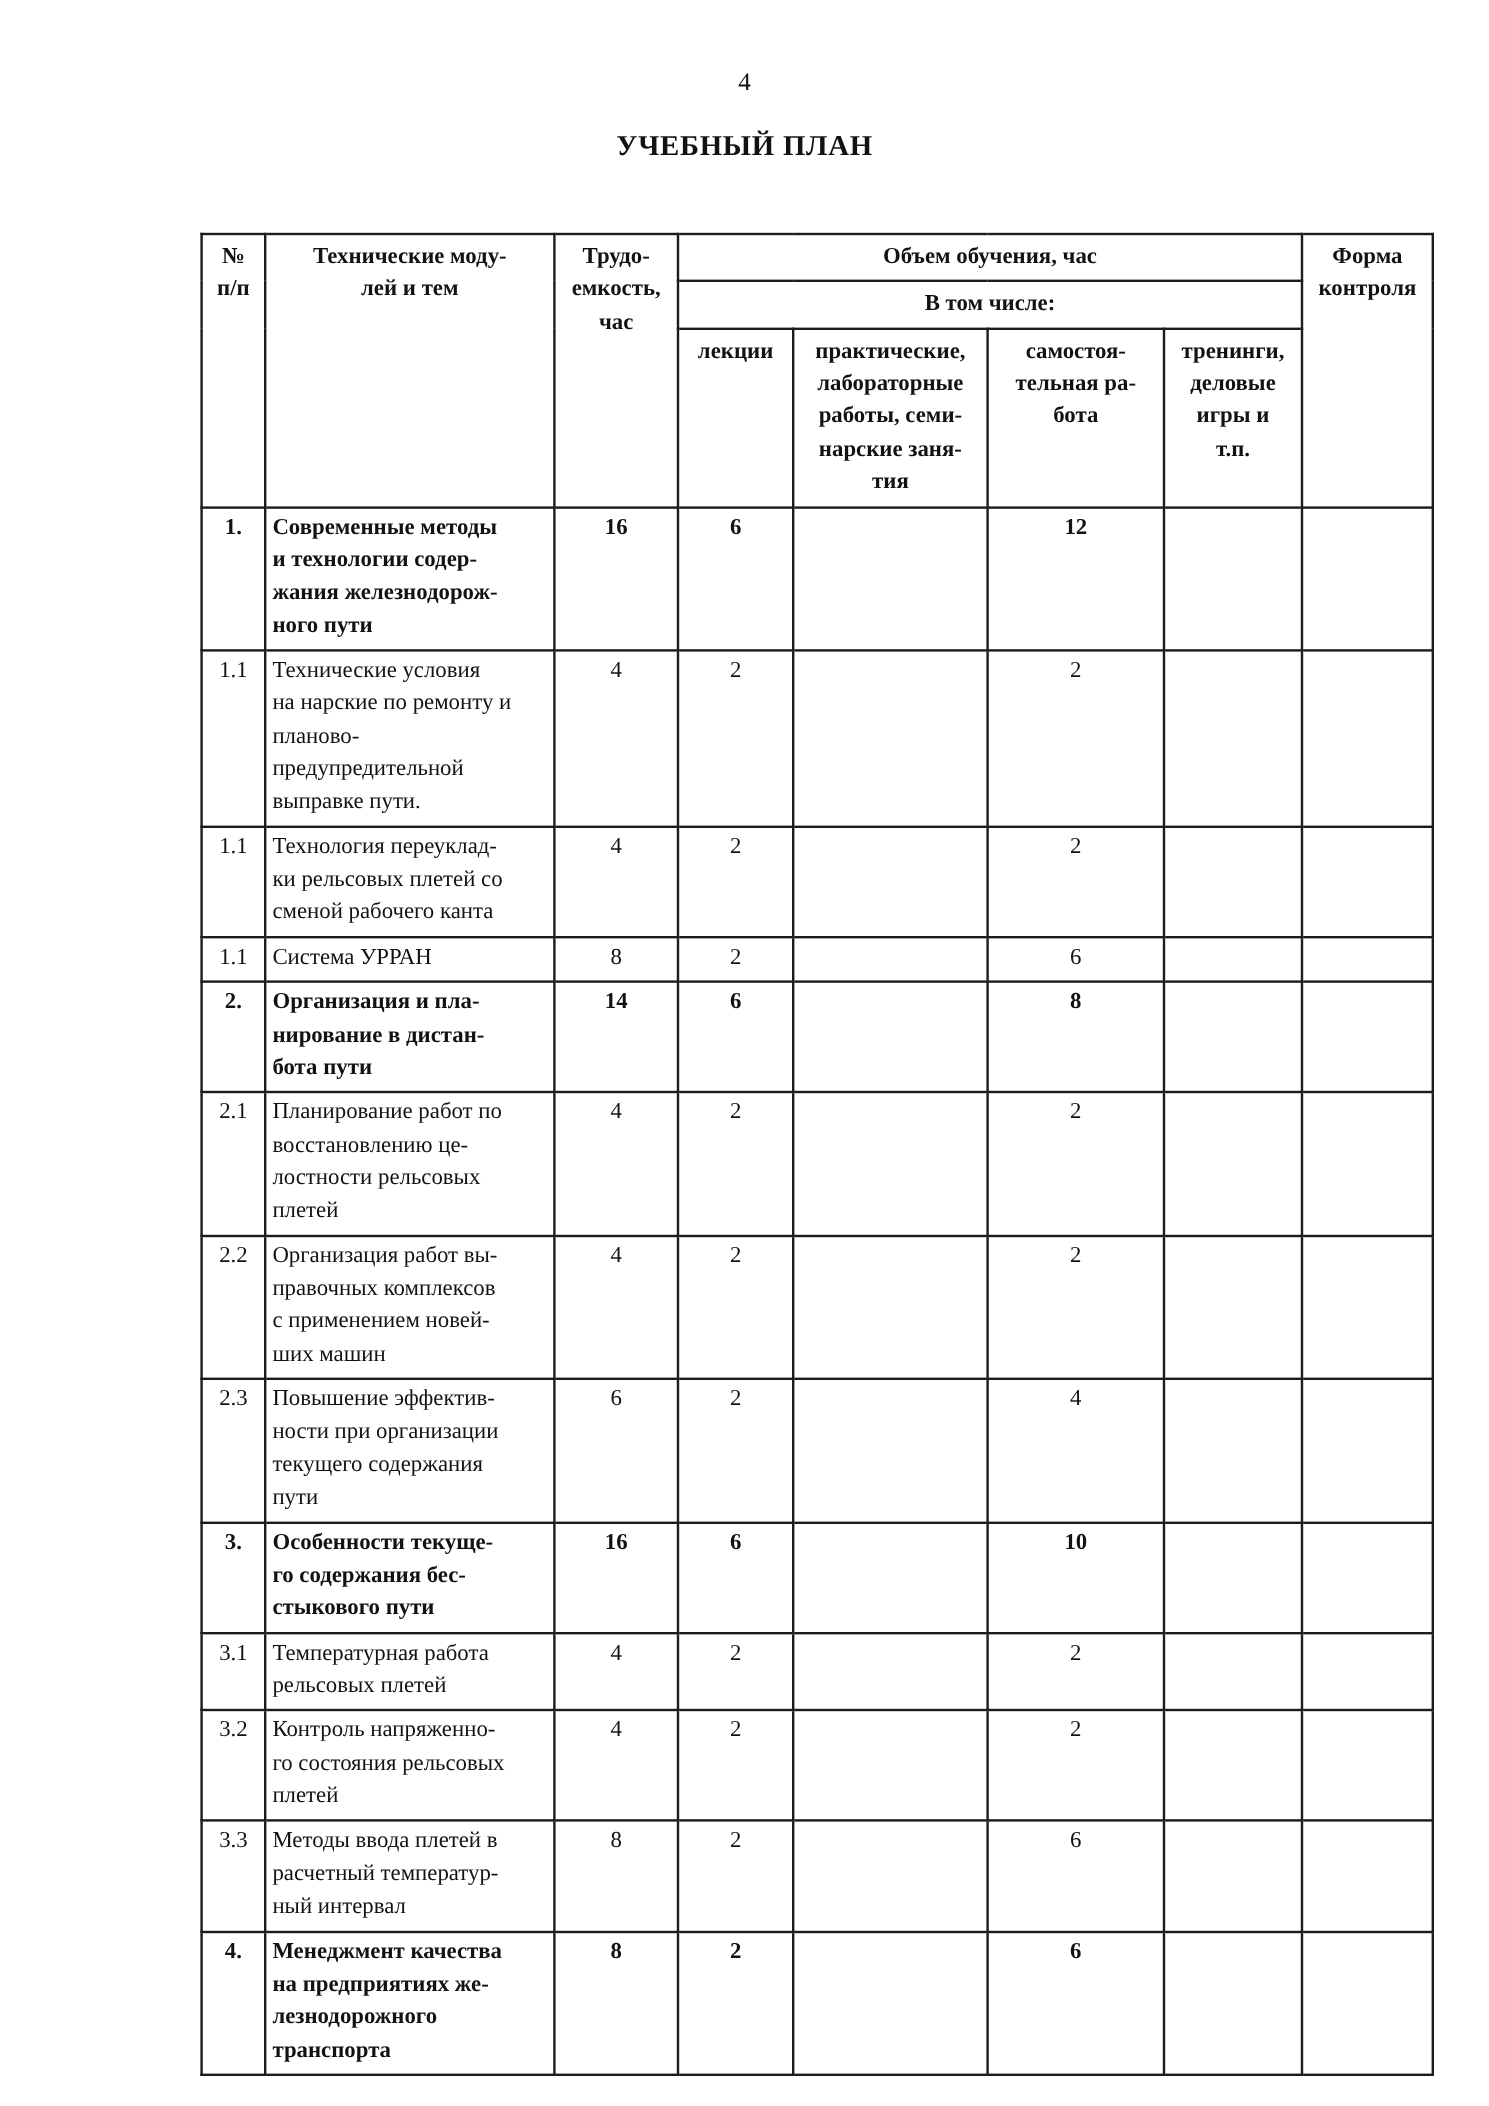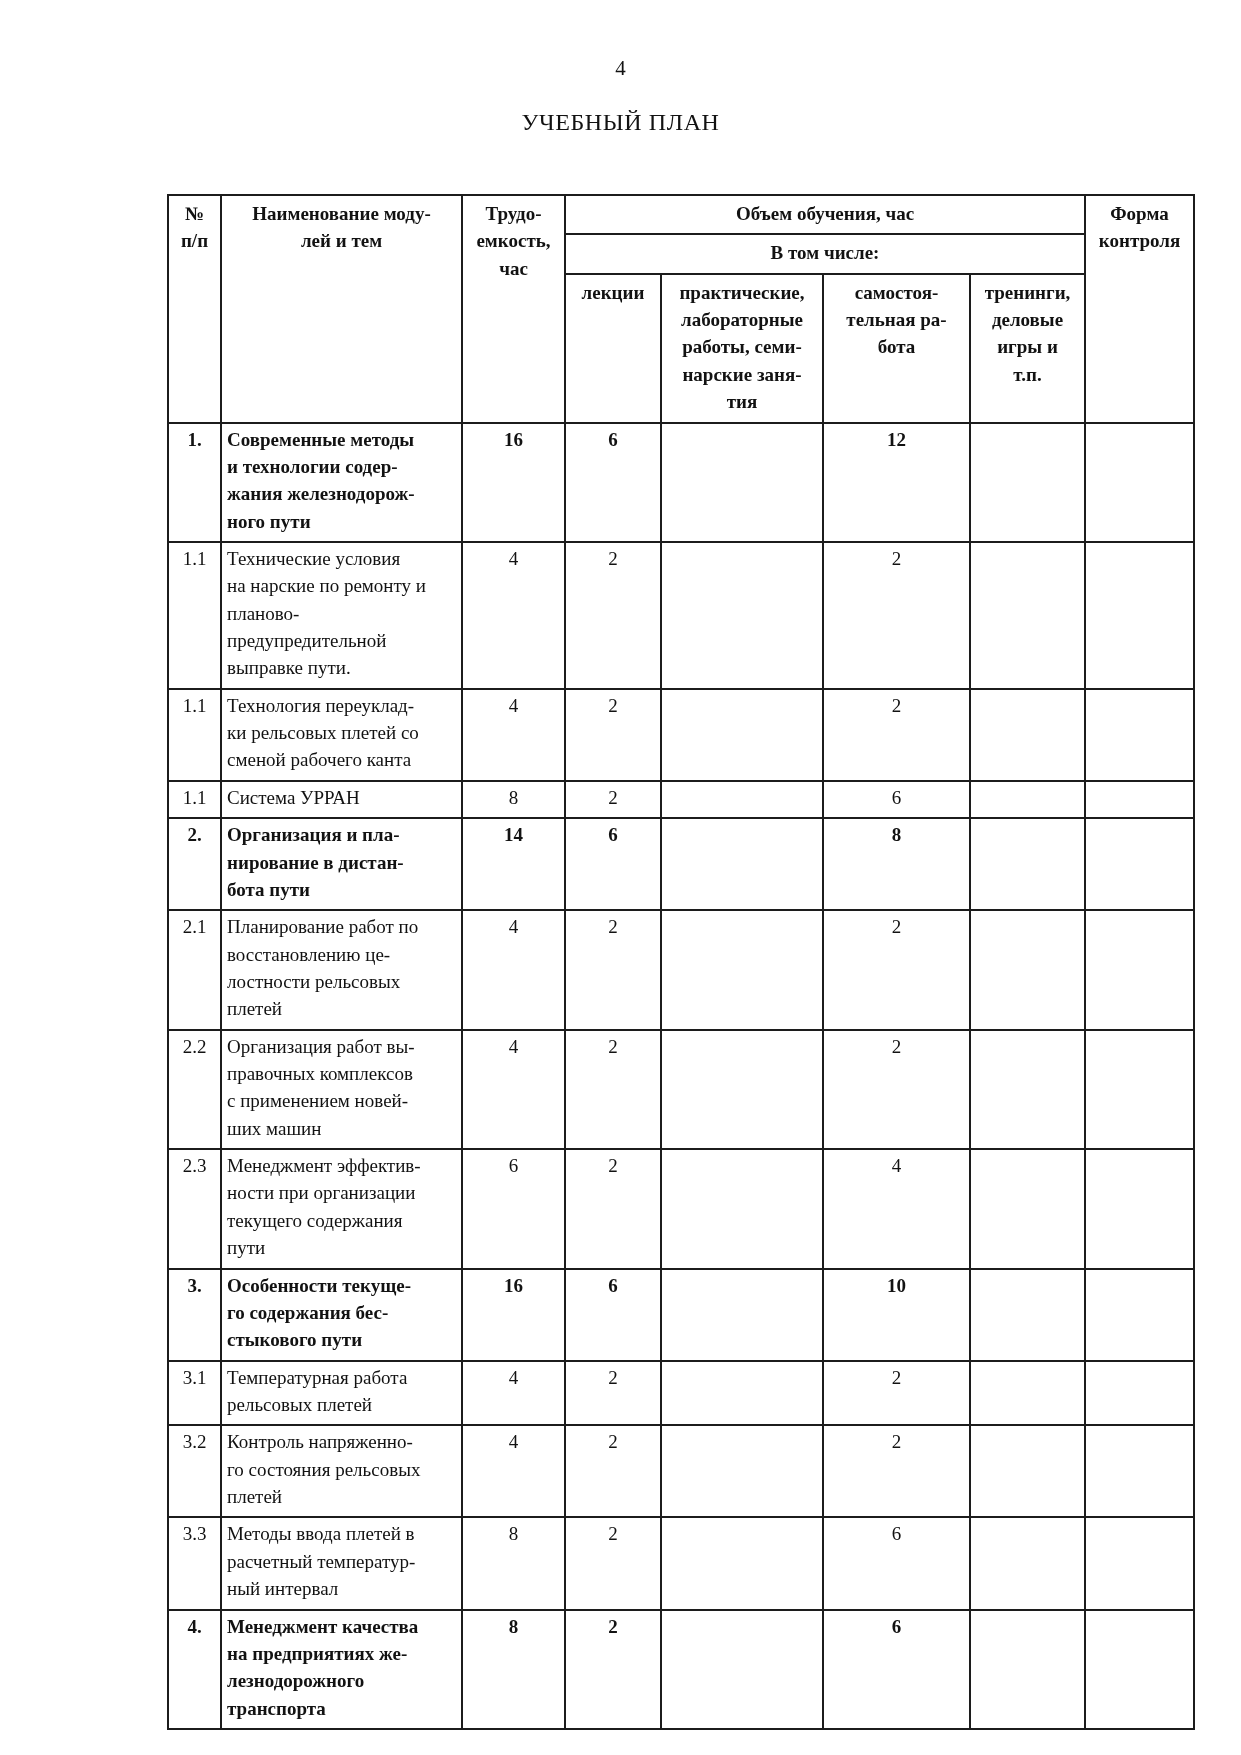--- a/index.html
+++ b/index.html
@@ -16,21 +16,21 @@
   .page-number {
     text-align: center;
     padding-top: 56px;
     font-size: 21px;
     line-height: 1.2;
   }
   .doc-title {
     text-align: center;
     margin: 27px 0 0 0;
     font-size: 24px;
-    font-weight: normal;
+    font-weight: bold;
     letter-spacing: 0.6px;
     line-height: 1.2;
   }
   table.plan {
     border-collapse: collapse;
     table-layout: fixed;
     width: 1026px;
     margin: 57px 0 0 167px;
   }
   table.plan th, table.plan td {
@@ -70,21 +70,21 @@
       <col style="width:96px">
       <col style="width:162px">
       <col style="width:147px">
       <col style="width:115px">
       <col style="width:109px">
     </colgroup>
     <thead>
       <tr>
         <th rowspan="3">№
 п/п</th>
-        <th rowspan="3">Наименование моду-
+        <th rowspan="3">Технические моду-
 лей и тем</th>
         <th rowspan="3">Трудо-
 емкость,
 час</th>
         <th colspan="4" class="h-volume">Объем обучения, час</th>
         <th rowspan="3">Форма
 контроля</th>
       </tr>
       <tr>
         <th colspan="4" class="h-incl">В том числе:</th>
@@ -188,21 +188,21 @@
 ших машин</td>
     <td class="td-val">4</td>
     <td class="td-val">2</td>
     <td class="td-val"></td>
     <td class="td-val">2</td>
     <td class="td-val"></td>
     <td class="td-val"></td>
   </tr>
         <tr>
     <td class="td-num">2.3</td>
-    <td class="td-name">Менеджмент эффектив-
+    <td class="td-name">Повышение эффектив-
 ности при организации
 текущего содержания
 пути</td>
     <td class="td-val">6</td>
     <td class="td-val">2</td>
     <td class="td-val"></td>
     <td class="td-val">4</td>
     <td class="td-val"></td>
     <td class="td-val"></td>
   </tr>

